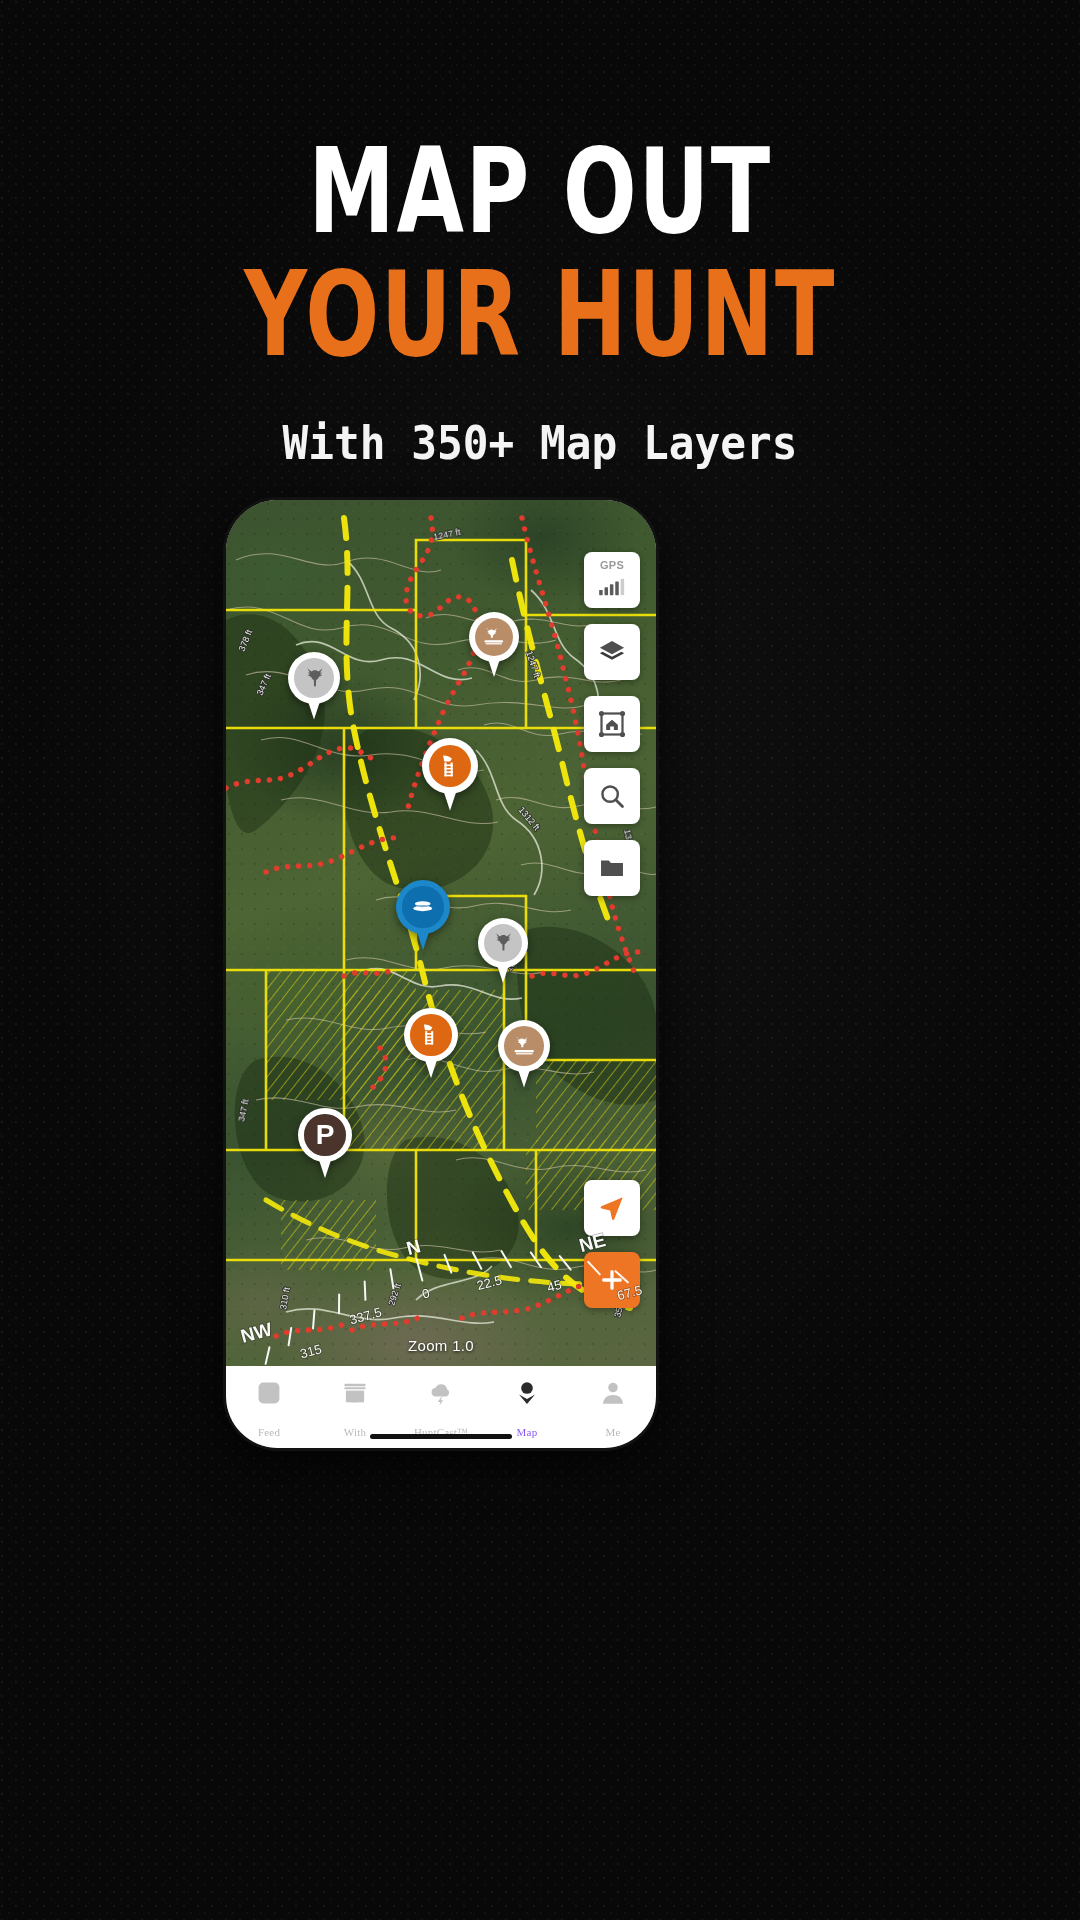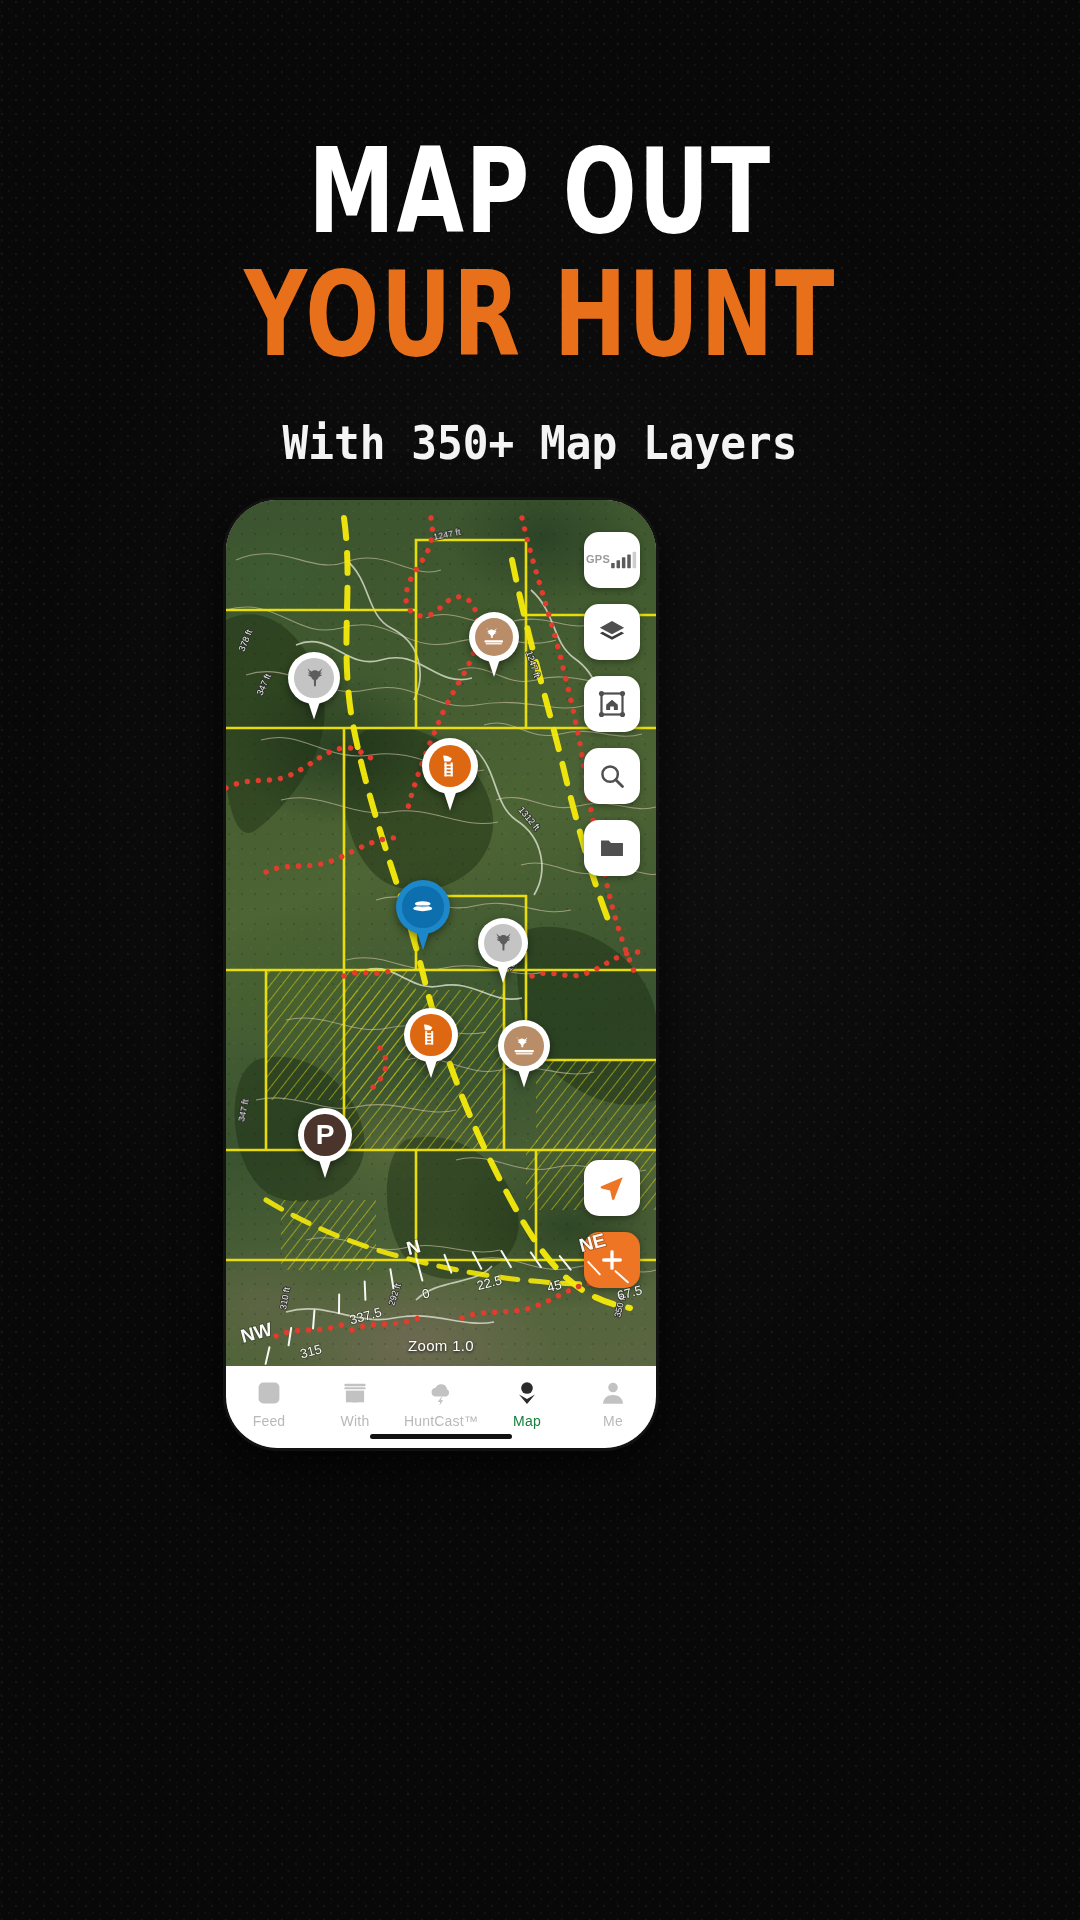--- a/index.html
+++ b/index.html
@@ -129,24 +129,25 @@
     border-radius:50%;
     display:flex; align-items:center; justify-content:center;
   }
   .pin svg{ width:62%; height:62%; display:block; }
 
   
   .mapbtn{
     position:absolute;
     width:56px; height:56px;
     background:#ffffff;
-    border-radius:15px;
-    display:flex; flex-direction:row;
+    border-radius:8px;
+    display:flex; flex-direction:column;
     align-items:center; justify-content:center;
     box-shadow:0 2px 7px rgba(0,0,0,.35);
+    margin-top:20px;
   }
   .mapbtn svg{ width:28px; height:28px; display:block; }
   #btn-gps .gpslabel{
     font-size:11px; color:#9a9a9a; font-weight:600; letter-spacing:.3px;
     margin-bottom:2px;
   }
   #btn-add{ background:#EE7523; }
   #btn-locate svg path{ fill:#EE7523; }
 
   
@@ -169,24 +170,24 @@
     width:430px; height:82px;
     background:#ffffff;
     display:flex; align-items:flex-start; justify-content:space-around;
     padding-top:12px;
     border-radius:0 0 50px 50px;
   }
   .tab{ width:86px; text-align:center; }
   .tab .ti{ height:30px; display:flex; align-items:center; justify-content:center; }
   .tab .ti svg{ width:26px; height:26px; }
   .tab .tl{
-    margin-top:5px; font-size:14px; color:#b9b9b9; letter-spacing:.2px;
-    font-family:Liberation Sans, sans-serif;
-  }
-  .tab.active .tl{ color:#15803d; }
+    margin-top:18px; font-size:11px; color:#b9b9b9; letter-spacing:.2px;
+    font-family:Liberation Serif, serif;
+  }
+  .tab.active .tl{ color:#8b5cf6; }
   .tab .ti svg *{ fill:#c2c2c2; }
   .tab.active .ti svg *{ fill:#2b2b2b; }
   #homebar{
     position:absolute; left:50%; transform:translateX(-50%);
     bottom:9px; width:142px; height:5px; border-radius:3px; background:#111;
   }
 </style>
 </head>
 <body>
 

